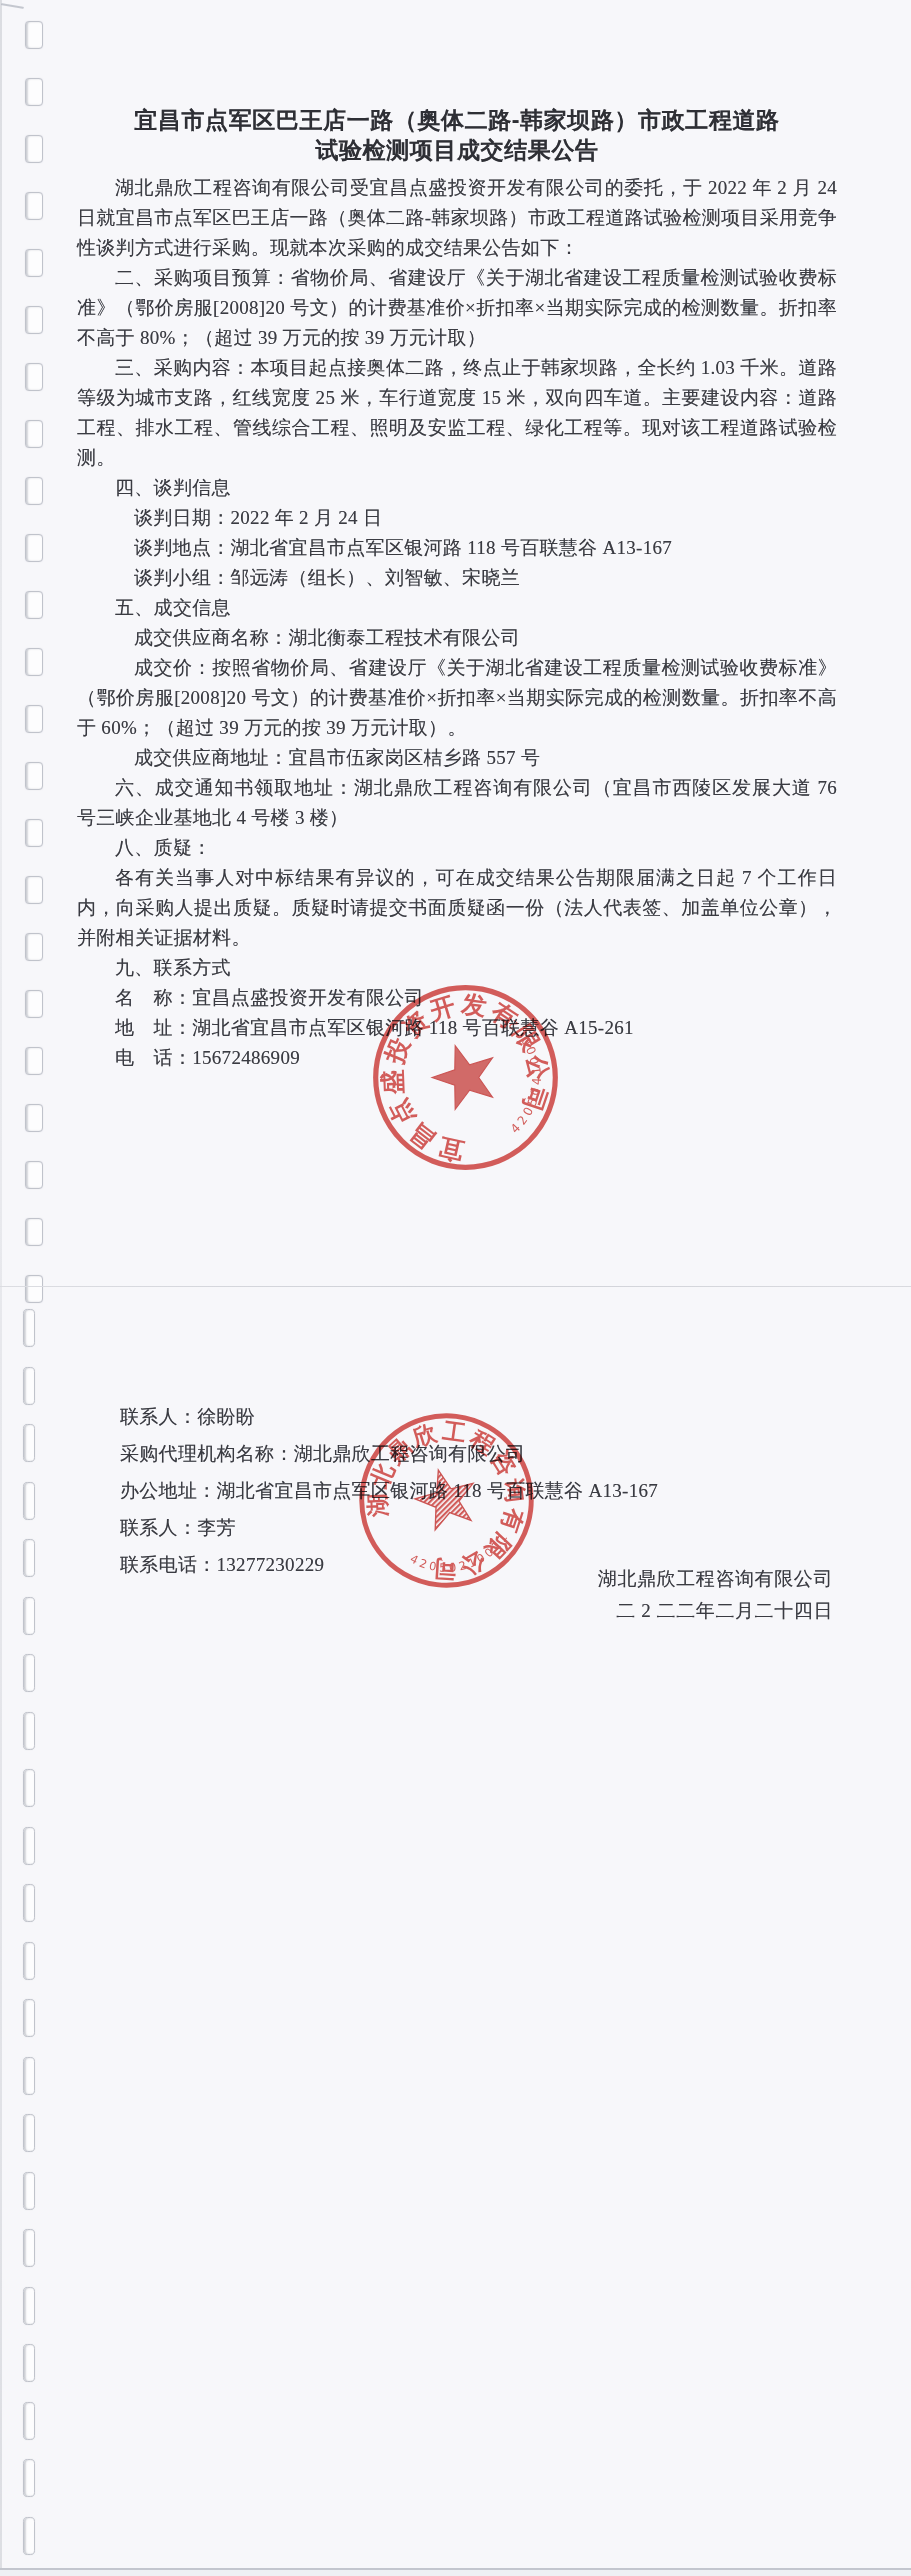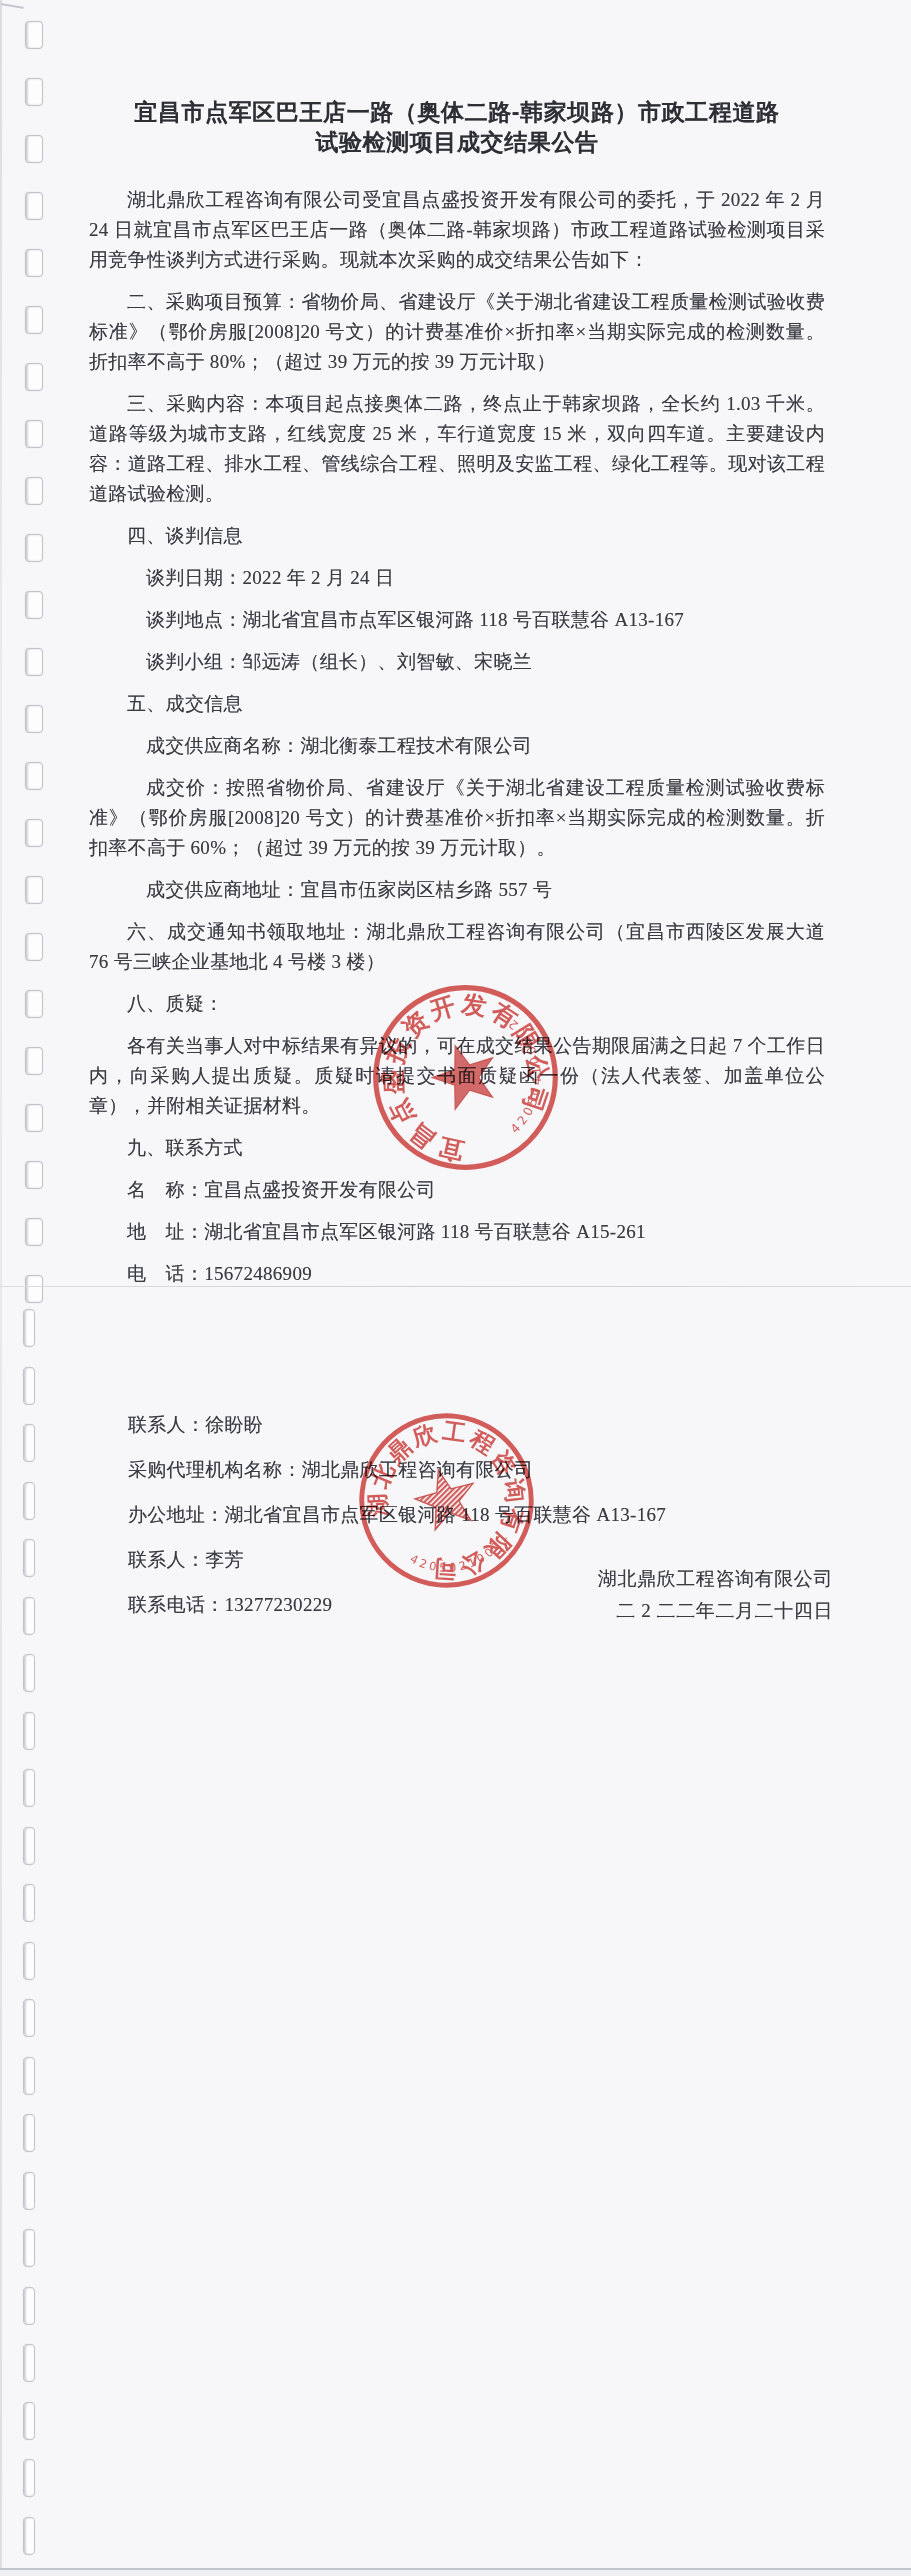--- a/index.html
+++ b/index.html
@@ -20,34 +20,34 @@
   
   .holes{position:absolute;display:flex;flex-direction:column;}
   .holes-p1{left:25px;top:20.7px;gap:29px;}
   .holes-p2{left:23px;top:1309px;gap:19.5px;}
   .holes-p1 .hole{width:16px;height:26px;border-radius:4px;}
   .holes-p2 .hole{width:9.8px;height:36px;border-radius:4.6px;}
   .hole{background:#fdfdfe;border:1.1px solid #c0c3cb;
     box-shadow:inset 1.7px 0 1.7px rgba(110,116,130,.35), 0 0 1.1px rgba(190,192,200,.5);}
 
   
-  .title{position:absolute;left:77px;top:97px;width:760px;text-align:center;
+  .title{position:absolute;left:77px;top:105px;width:760px;text-align:center;
     font-family:"Liberation Sans","DejaVu Sans",sans-serif;font-weight:700;
     font-size:23px;line-height:30px;color:#2e2f35;letter-spacing:0.6px;
     text-shadow:0 0 0.6px rgba(46,47,53,.45);}
   .body-text{position:absolute;left:77px;top:173px;width:760px;
     font-size:19px;line-height:30px;text-align:justify;letter-spacing:0.3px;
     text-shadow:0 0 0.4px rgba(58,59,66,.5);}
-  .body-text p{margin:12px;padding:0;}
+  .body-text p{margin:0;padding:0;}
   .ind2{text-indent:38px;}
   .ind3{text-indent:57px;}
   .page2-text{position:absolute;left:77px;top:1396px;width:760px;
     font-size:19px;line-height:33px;text-align:justify;letter-spacing:0.3px;
     text-shadow:0 0 0.4px rgba(58,59,66,.5);}
-  .page2-text p{margin:12px;padding:0;text-indent:39px;}
+  .page2-text p{margin:4px;padding:0;text-indent:39px;}
   .sig-block{position:absolute;right:78px;top:1563px;width:459px;text-align:right;
     font-size:19px;line-height:32px;letter-spacing:0.6px;
     text-shadow:0 0 0.4px rgba(58,59,66,.5);}
   .sig-block p{margin:0;padding:0;}
 
   
   .seal{position:absolute;mix-blend-mode:multiply;opacity:.93;}
   .seal-buyer{left:359px;top:971px;}
   .seal-agency{left:346px;top:1400px;}
   .seal-ring{fill:none;stroke:#d6534f;stroke-width:9px;}

